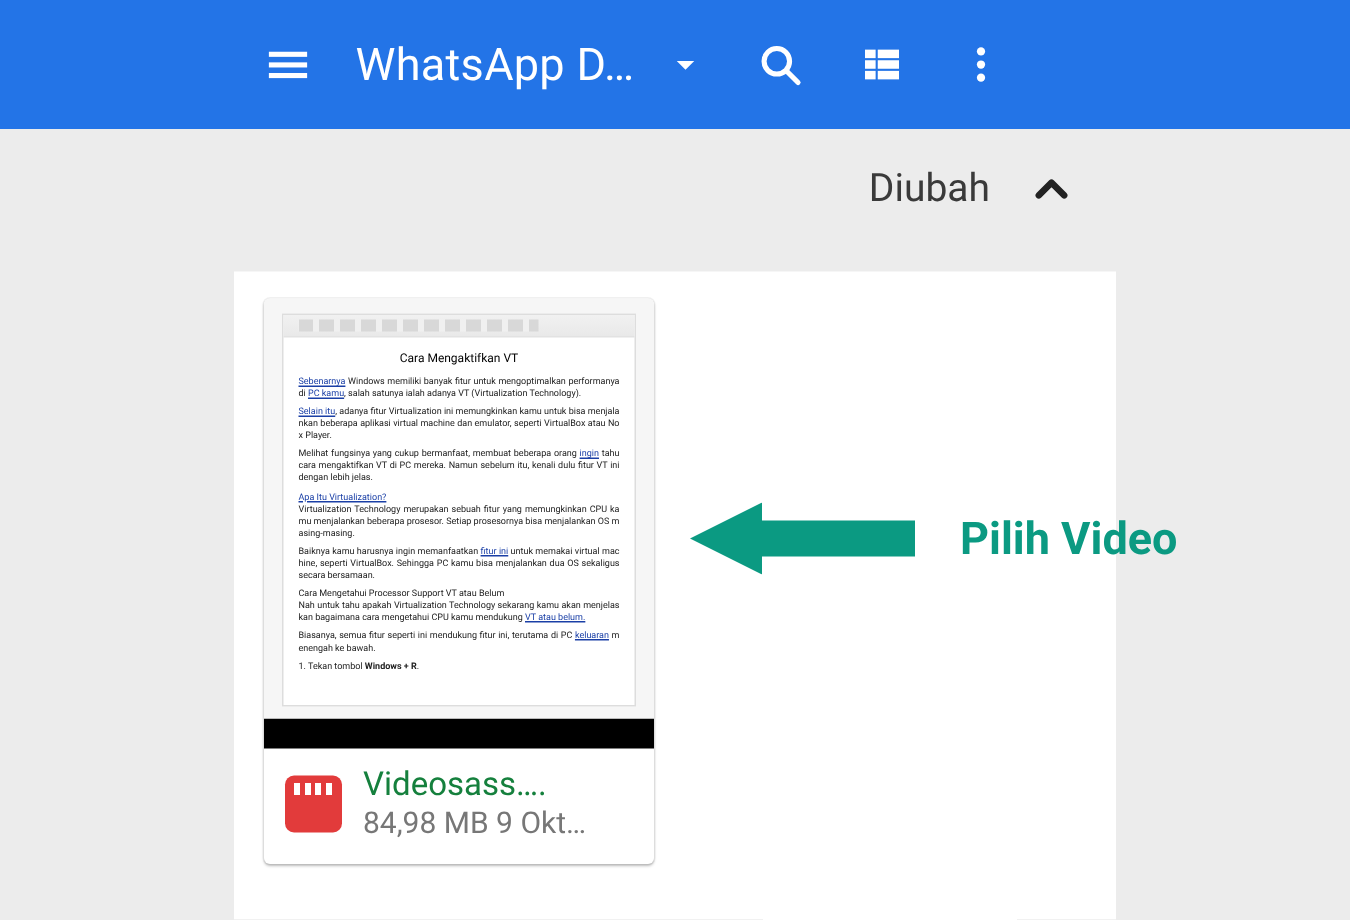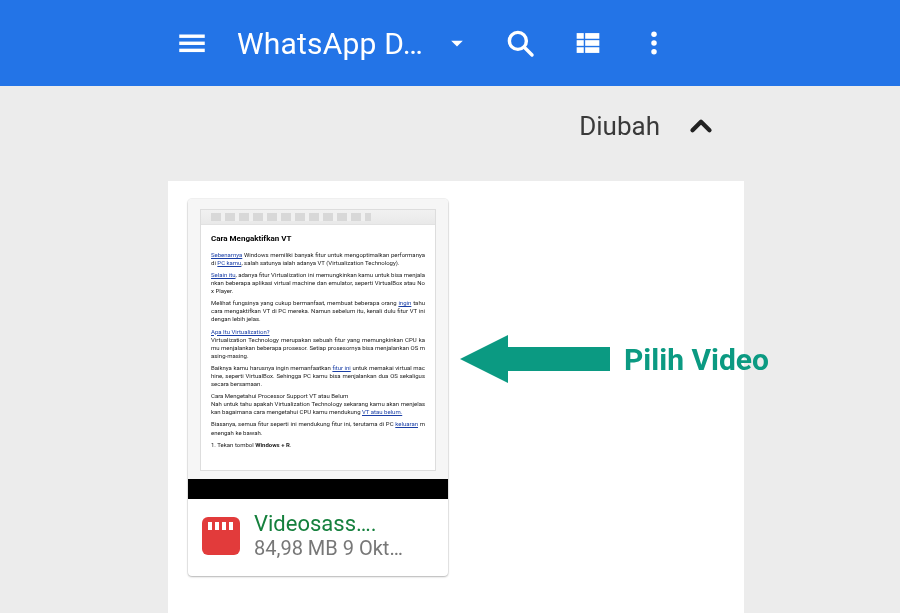--- a/index.html
+++ b/index.html
@@ -40,21 +40,20 @@
   .icon { display: inline-flex; align-items: center; justify-content: center; }
   .icon svg { display: block; }
 
   .page {
     position: absolute;
     left: 156px;
     top: 86px;
     right: 156px;
     bottom: 0;
     background: #ececec;
-    margin-left: 12px;
   }
   .sort-row {
     height: 80px;
     display: flex;
     align-items: center;
     justify-content: flex-end;
     padding-right: 26px;
     gap: 24px;
   }
   .sort-label {
@@ -99,21 +98,21 @@
     position:absolute; left:0; right:0; top:0; height:14px;
     background: linear-gradient(#f1f1f1,#e9e9e9);
     border-bottom:1px solid #e2e2e2;
   }
   .doc::after{
     content:"";
     position:absolute; left:10px; top:3px; width:160px; height:8px;
     background: repeating-linear-gradient(90deg,#d8d8d8 0 10px,#f0f0f0 10px 14px);
   }
   .doc-body { margin-top: 18px; }
-  .doc-title { text-align:left; font-weight:700; font-size:8px; margin-bottom:6px; }
+  .doc-title { text-align:center; font-weight:400; font-size:8px; margin-bottom:6px; }
   .para { margin: 4px 0; color: #222; text-align: justify; word-break: break-all; }
   .u { text-decoration: underline; color: #1a3fa6; }
 
   .black-strip { height: 20px; background: #000; }
   .card-footer {
     display: flex;
     align-items: center;
     padding: 12px 14px 16px 14px;
     gap: 14px;
   }
@@ -142,21 +141,21 @@
     width:26px; height:8px;
     background: repeating-linear-gradient(90deg,#fff 0 4px, transparent 4px 7px);
   }
 
   .annot {
     position: absolute;
     left: 460px;
     top: 335px;
     display: flex;
     align-items: center;
-    gap: 14px;
+    gap: 30px;
     pointer-events: none;
   }
   .arrow { width: 150px; height: 48px; }
   .annot-text {
     font-size: 30px;
     font-weight: 700;
     color: #0b9a82;
     white-space: nowrap;
   }
 </style>

